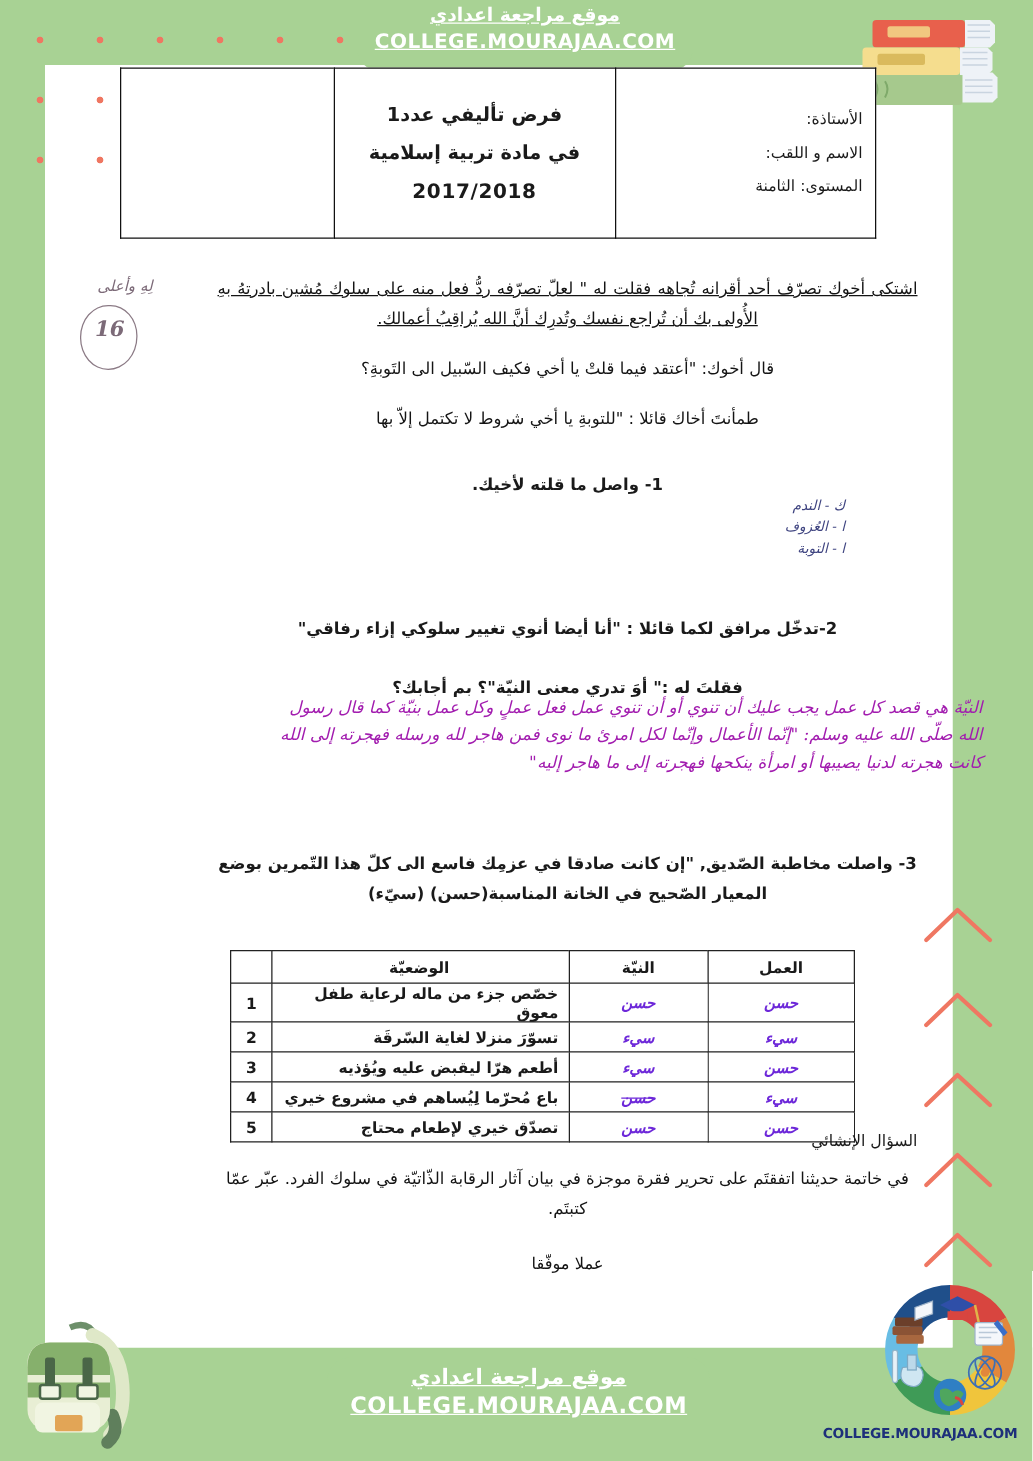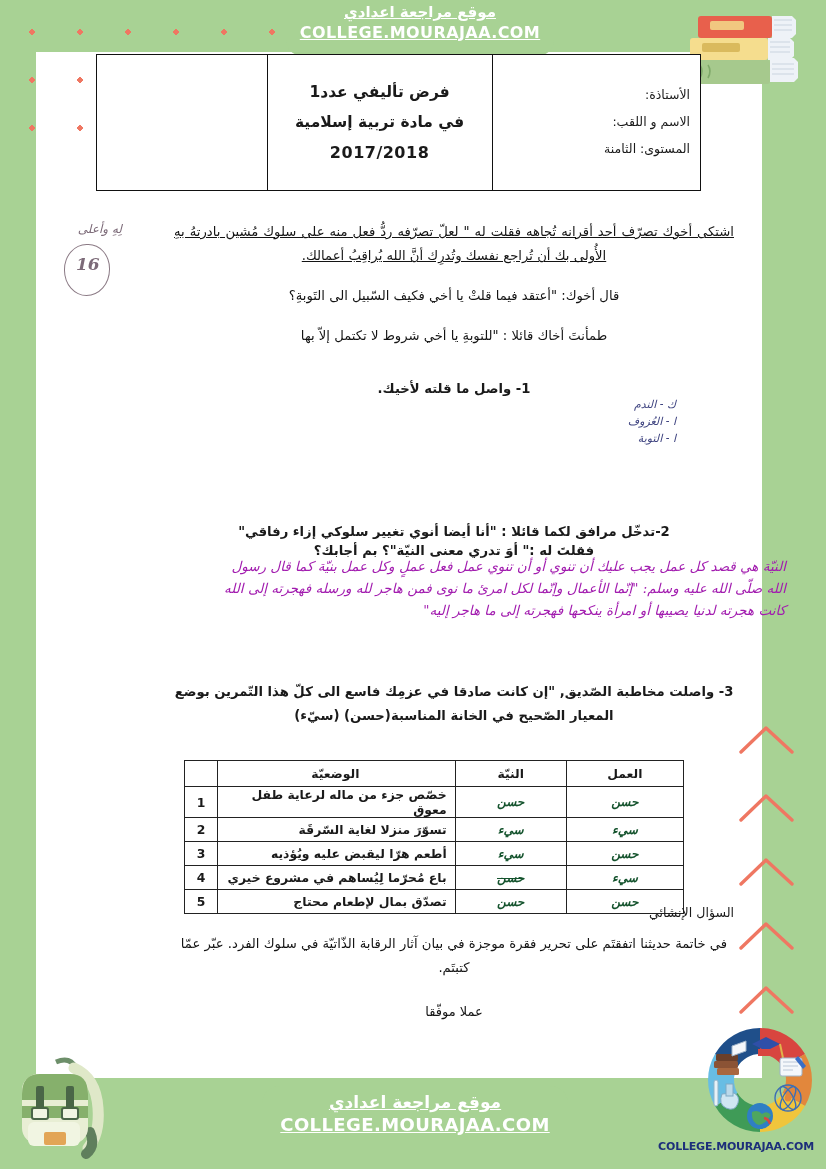--- a/index.html
+++ b/index.html
@@ -167,21 +167,21 @@
     font-size: 13.2px;
     line-height: 1.8;
     text-align: center;
     font-weight: bold;
   }
 
   #p-intro    { right: 28px; top: 168px; width: 560px; text-decoration: underline; }
   #p-said     { right: 28px; top: 232px; width: 560px; text-align-last: center; }
   #p-calmed   { right: 28px; top: 272px; width: 560px; text-align-last: center; }
   #q1         { right: 28px; top: 325px; width: 560px; text-align: center; }
-  #q2         { right: 28px; top: 468px; width: 560px; text-align: center; }
+  #q2         { right: 28px; top: 440px; width: 560px; text-align: center; }
   #p-q2sub    { right: 28px; top: 487px; width: 560px; text-align: center; font-weight: bold; }
   #q3         { right: 28px; top: 628px; width: 560px; text-align: center; }
   #essay-head { right: 28px; top: 850px; width: 560px; font-size: 12.6px; text-align: right; font-weight: normal; }
   #p-essay    { right: 28px; top: 880px; width: 560px; text-align: center; }
   #p-closing  { right: 28px; top: 948px; width: 560px; text-align: right; font-size: 13px; }
 
   
   #answer-table {
     position: absolute;
     right: 78px; top: 708px;
@@ -197,21 +197,21 @@
     background: #fff;
   }
   #answer-table thead th { text-align: center; height: 25px; }
   .col-num   { width: 22px;  text-align: center; }
   .col-sit   { width: 252px; text-align: right; padding-right: 8px !important; }
   .col-niyya { width: 110px; }
   .col-amal  { width: 116px; }
   .hw-cell {
     position: relative;
     text-align: center;
-    color: #14532d;
+    color: #6d28d9;
     font-family: "DejaVu Serif", "Liberation Serif", serif;
     font-size: 12px;
     font-style: italic;
     font-weight: normal;
     letter-spacing: .5px;
   }
   .strike { text-decoration: line-through; }
 
   
   .hand {
@@ -459,21 +459,21 @@
             </tr>
             <tr>
               <td class="col-amal hw-cell">سيء</td>
               <td class="col-niyya hw-cell strike">حسن</td>
               <td class="col-sit">باع مُحرّما لِيُساهم في مشروع خيري</td>
               <td class="col-num">4</td>
             </tr>
             <tr>
               <td class="col-amal hw-cell">حسن</td>
               <td class="col-niyya hw-cell">حسن</td>
-              <td class="col-sit">تصدّق بمال لإطعام محتاج</td>
+              <td class="col-sit">تصدّق خيري لإطعام محتاج</td>
               <td class="col-num">5</td>
             </tr>
           </tbody>
       </table>
 
       <div class="q-line" id="essay-head">السؤال الإنشائي</div>
       <div class="para" id="p-essay">في خاتمة حديثنا اتفقتَم على تحرير فقرة موجزة في بيان آثار الرقابة الذّاتيّة في سلوك الفرد. عبّر عمّا كتبتَم.</div>
       <div class="para" id="p-closing">عملا موفّقا</div>
 
     </div>

